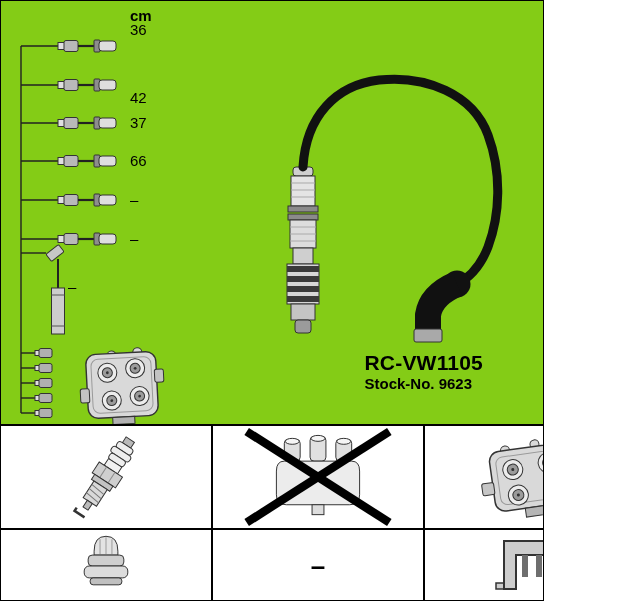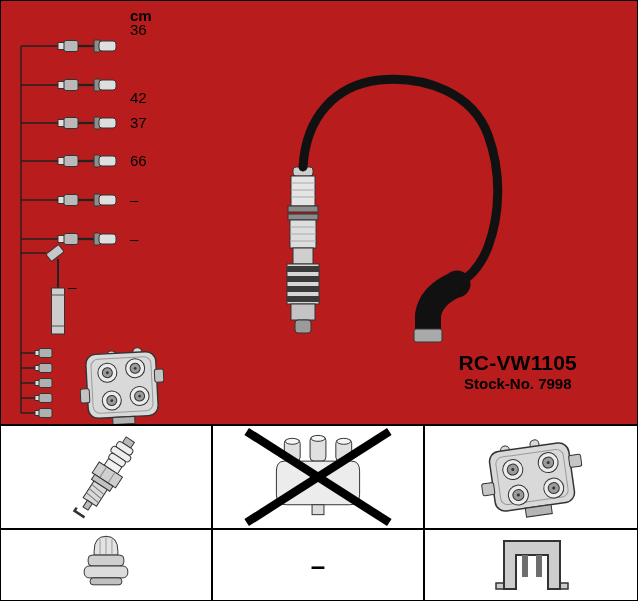--- a/index.html
+++ b/index.html
@@ -1,23 +1,23 @@
 <!DOCTYPE html>
 <html><head>
 <meta charset="utf-8">
 <style>
   * { margin:0; padding:0; box-sizing:border-box; }
   html,body { background:#fff; font-family:"Liberation Sans", sans-serif; }
-  .frame { position:relative; width:638px; height:601px; border:1px solid #000; background:#b91c1c; overflow:hidden; }
+  .frame { position:relative; width:544px; height:601px; border:1px solid #000; background:#84cc16; overflow:hidden; }
   .main-illustration { position:absolute; top:0; left:0; }
   .cm-label { position:absolute; left:129px; top:6px; font-size:15px; font-weight:700; color:#000; }
   .len { position:absolute; left:129px; font-size:15px; color:#000; height:18px; line-height:18px; }
   .len.r0{top:20px}.len.r1{top:88px}.len.r2{top:113px}.len.r3{top:151px}.len.r4{top:190px}.len.r5{top:229px}
   .sensor-dash { position:absolute; left:67px; top:277px; font-size:15px; color:#000; }
-  .part-id { position:absolute; top:350px; right:60px; text-align:center; color:#000; }
+  .part-id { position:absolute; top:350px; right:60px; text-align:left; color:#000; }
   .part-id .model { font-size:21px; font-weight:700; line-height:23px; letter-spacing:0.2px; }
   .part-id .stock { font-size:15px; font-weight:700; line-height:19px; }
   .grid { position:absolute; left:0; top:423px; width:638px; height:178px; border-top:2px solid #000;
           display:grid; grid-template-columns:212px 212px 214px; grid-template-rows:104px 72px; }
   .cell { display:flex; align-items:center; justify-content:center; background:#fff; }
   .cell.bb { border-bottom:2px solid #000; }
   .cell.br { border-right:2px solid #000; }
   .dash-cell { font-size:26px; font-weight:700; color:#000; }
 </style>
 </head>
@@ -129,21 +129,21 @@
   <div class="len r0">36</div>
   <div class="len r1">42</div>
   <div class="len r2">37</div>
   <div class="len r3">66</div>
   <div class="len r4">–</div>
   <div class="len r5">–</div>
   <div class="sensor-dash">–</div>
 
   <div class="part-id">
     <div class="model">RC-VW1105</div>
-    <div class="stock">Stock-No. 7998</div>
+    <div class="stock">Stock-No. 9623</div>
   </div>
 
   <div class="grid">
 
     <div class="cell bb br">
       <svg width="212" height="100" viewBox="0 0 212 100">
         <g transform="rotate(33 106 50)" stroke-width="1">
           <rect x="101" y="5" width="10" height="7" fill="#b9b9b9" stroke="#333"></rect>
           <rect x="97" y="12" width="18" height="7" rx="3" fill="#eeeeee" stroke="#333"></rect>
           <rect x="95" y="19" width="22" height="7" rx="3" fill="#eeeeee" stroke="#333"></rect>

